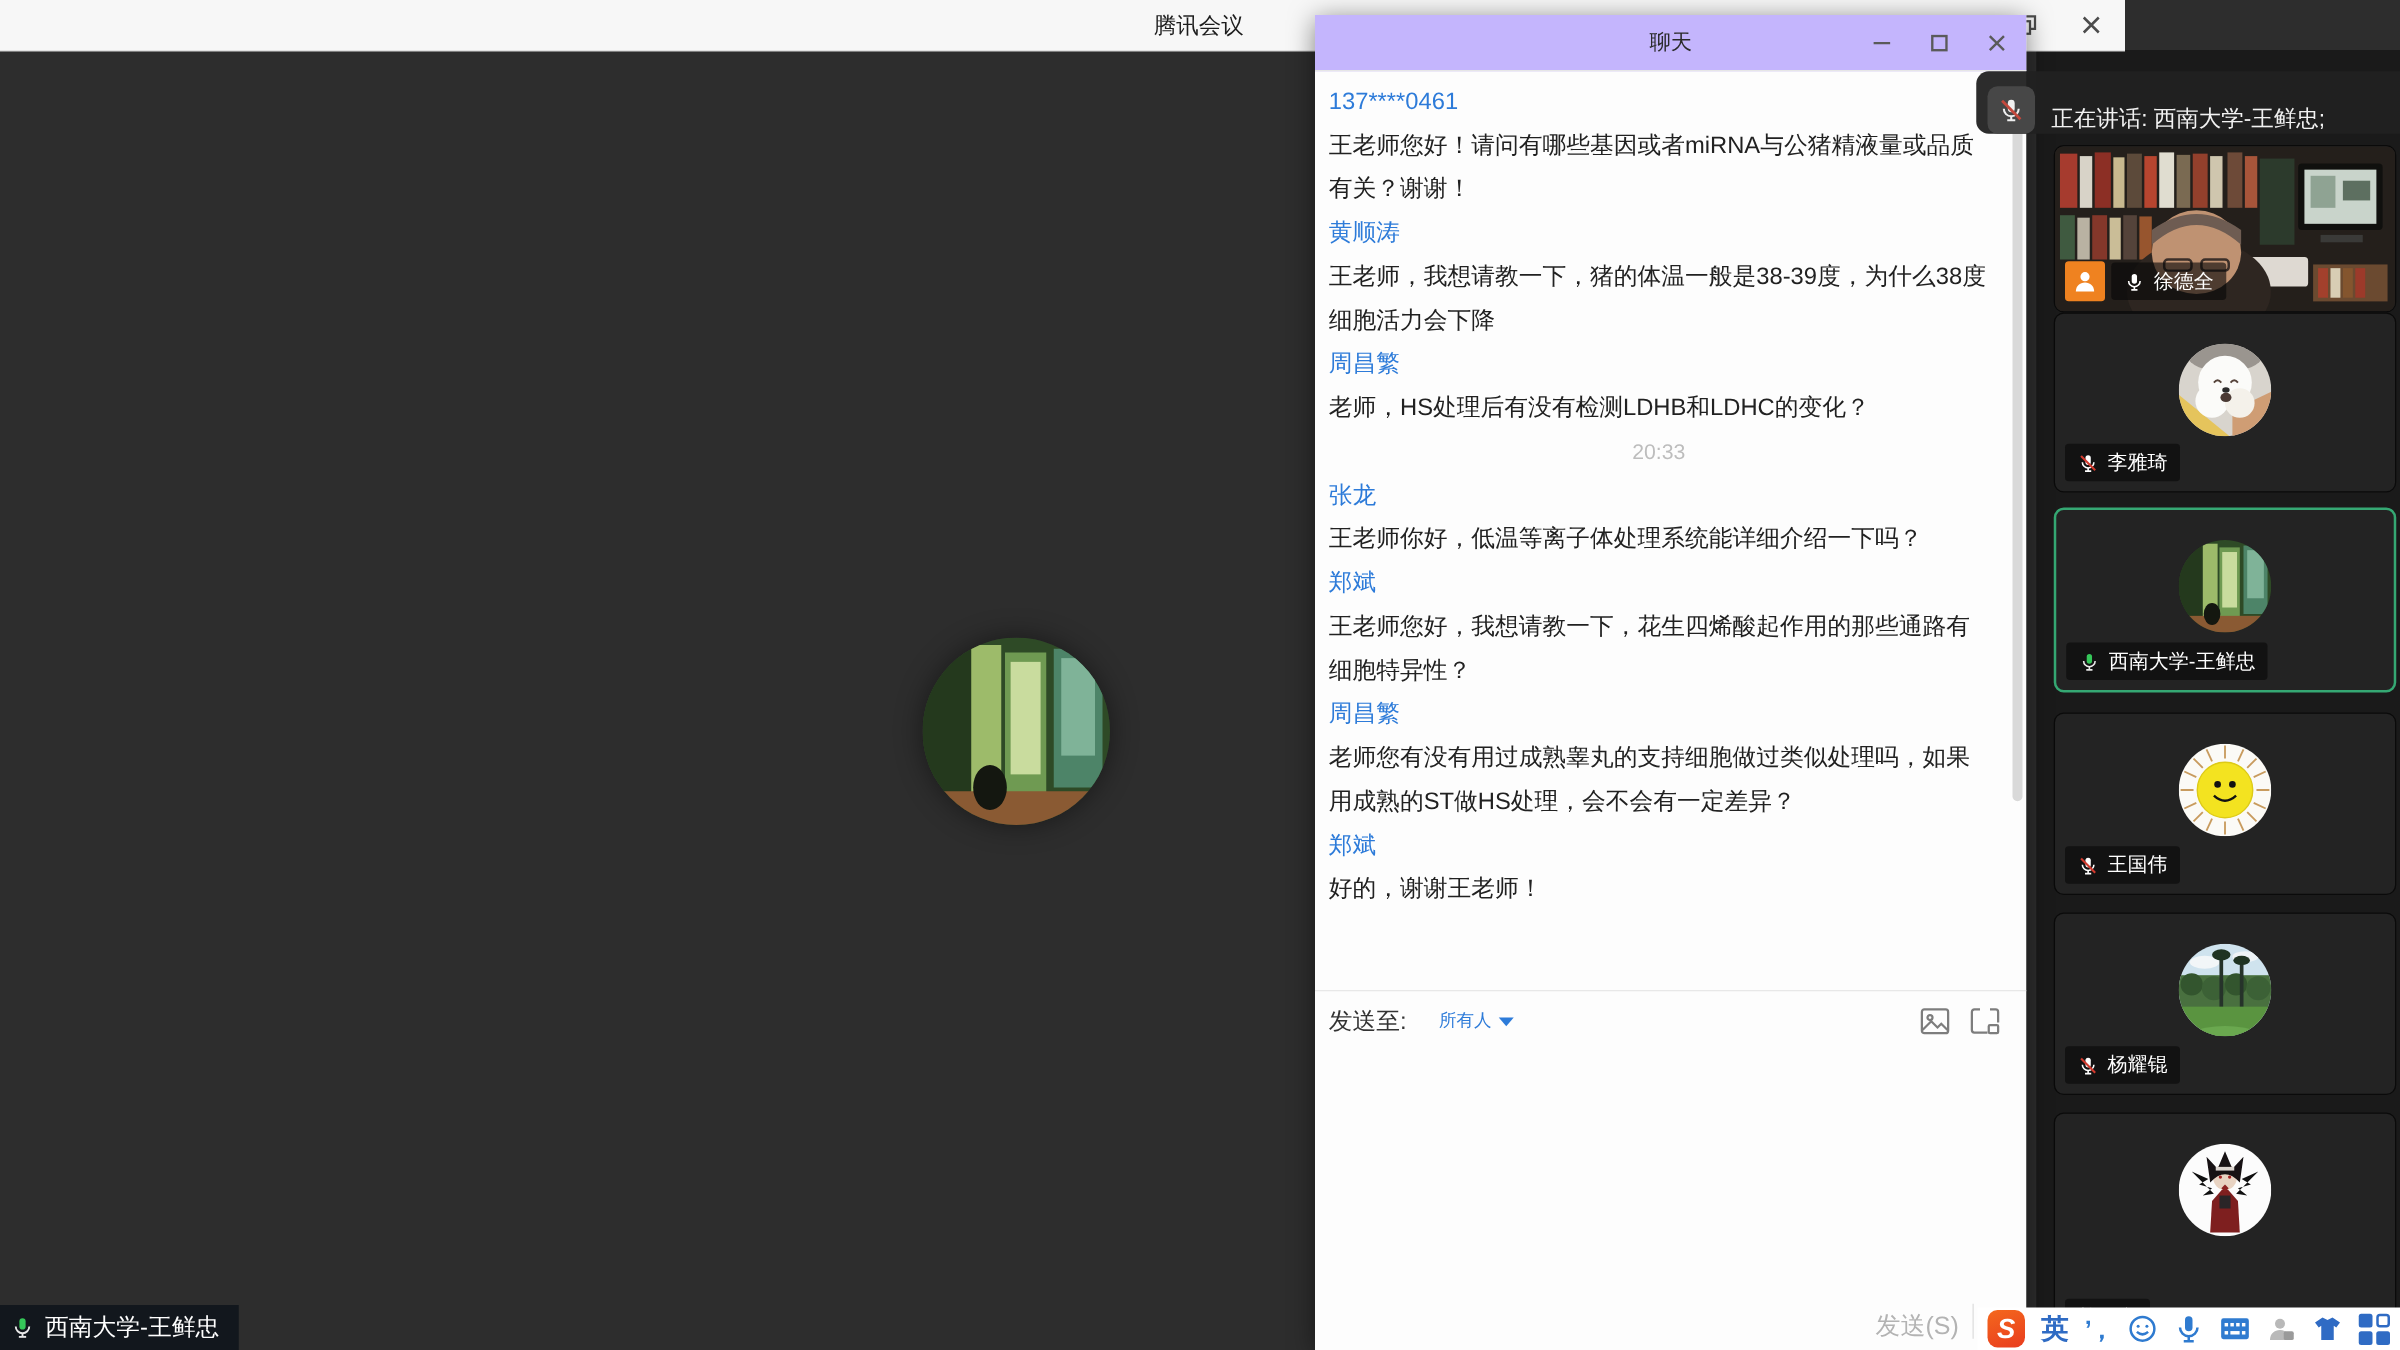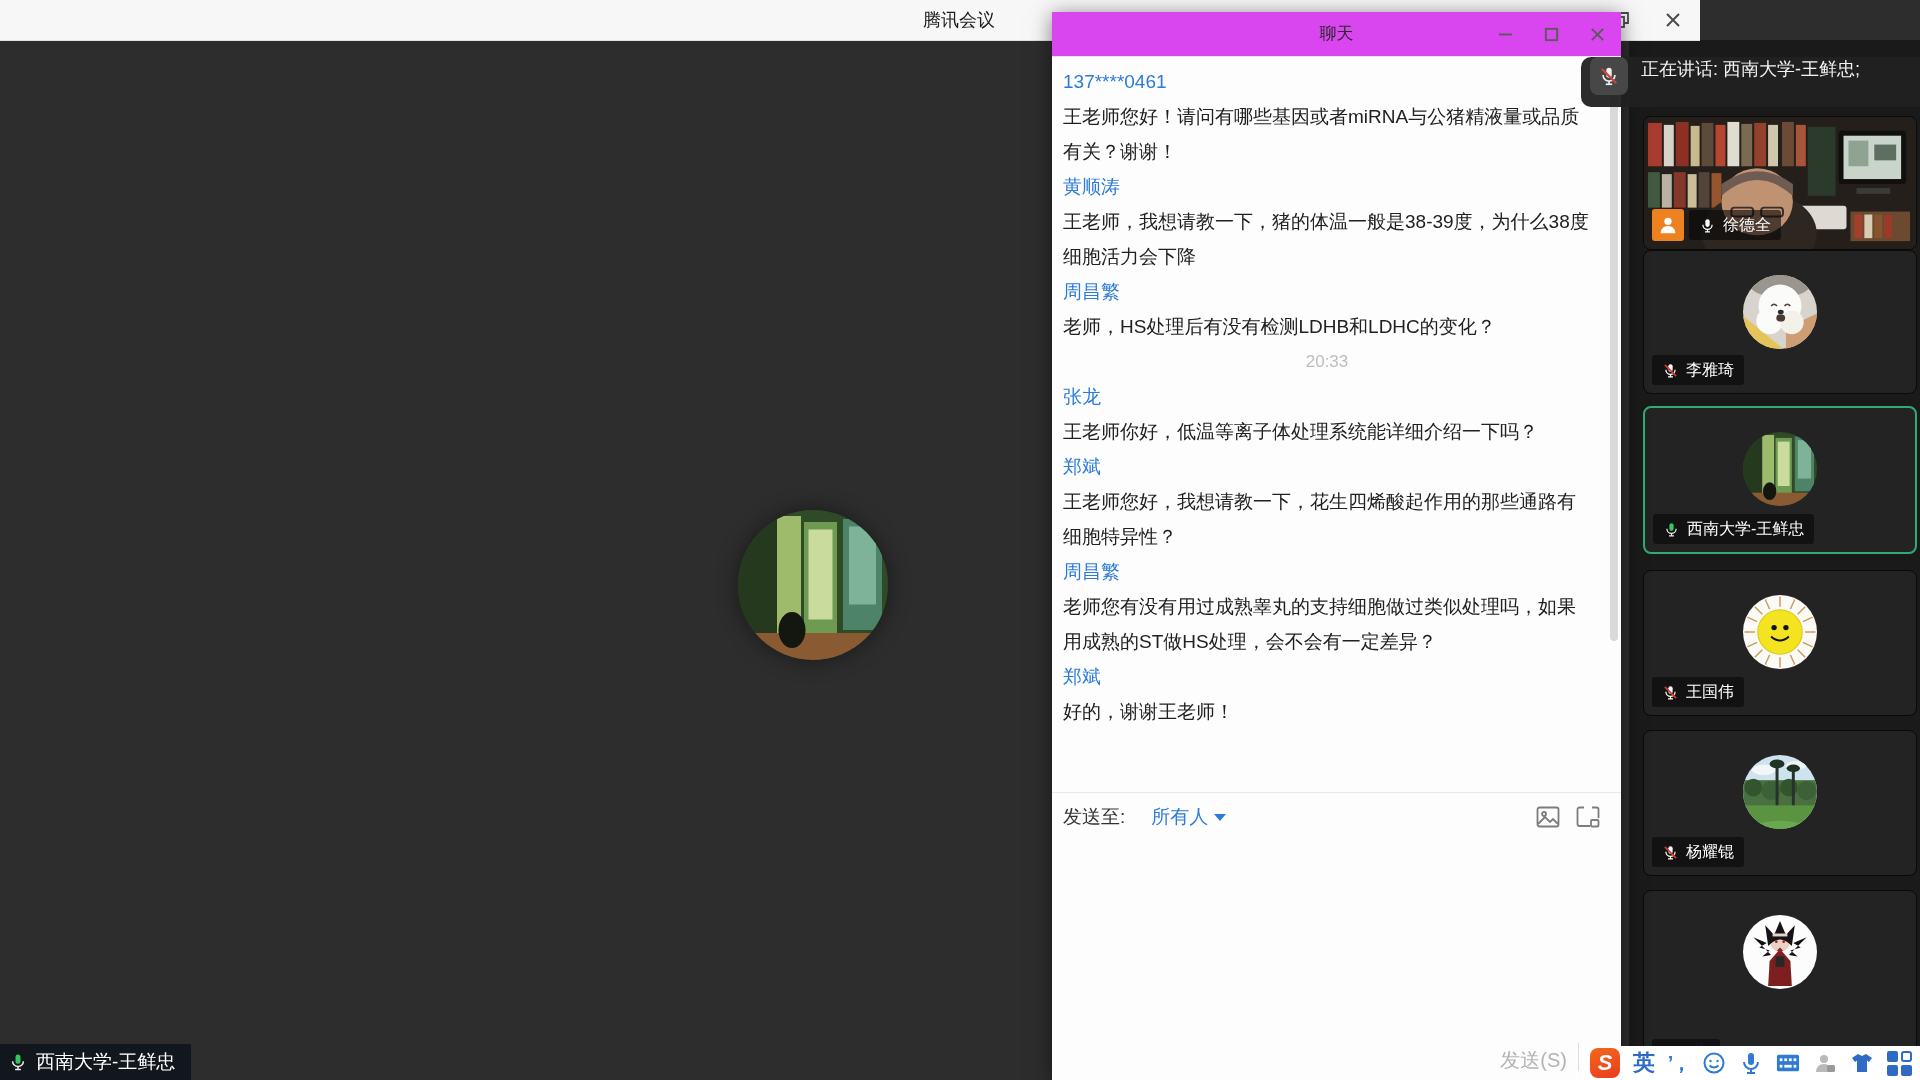--- a/index.html
+++ b/index.html
@@ -28,39 +28,39 @@
   .tile-video svg{width:100%;height:100%;display:block;}
   .tile-avatar{position:absolute;left:50%;transform:translateX(-50%);top:24px;width:74px;height:74px;border-radius:50%;overflow:hidden;}
   .tile-avatar svg{width:100%;height:100%;display:block;}
   .tile-badges{position:absolute;left:8px;bottom:8px;display:flex;align-items:center;gap:5px;}
   .chip-orange{width:32px;height:32px;background:#ef8220;border-radius:3px;display:flex;align-items:center;justify-content:center;}
   .chip-orange svg{width:22px;height:22px;color:#fff;}
   .name-badge{height:30px;display:flex;align-items:center;gap:7px;background:rgba(8,8,8,.62);border-radius:3px;padding:0 10px;color:#fff;font-size:16px;white-space:nowrap;}
   .name-badge svg{width:17px;height:17px;flex:none;}
 
   
-  .banner{position:absolute;left:1581px;top:57px;width:339px;height:50px;background:rgba(33,33,33,.95);border-radius:10px 0 0 10px;display:flex;align-items:flex-start;z-index:40;}
+  .banner{position:absolute;left:1581px;top:57px;width:339px;height:50px;background:rgba(33,33,33,.95);border-radius:10px 0 0 10px;display:flex;align-items:flex-end;z-index:40;}
   .banner-chip{width:38px;height:38px;margin-left:9px;background:#474747;border-radius:8px;display:flex;align-items:center;justify-content:center;flex:none;}
   .banner-chip svg{width:22px;height:22px;}
   .banner-text{margin-left:13px;color:#f2f2f2;font-size:18px;white-space:nowrap;}
 
   
   .chat{position:absolute;left:1052px;top:12px;width:569px;height:1068px;background:#fdfdfd;z-index:30;box-shadow:0 3px 20px rgba(0,0,0,.5);}
-  .chat-titlebar{position:absolute;left:0;top:0;right:0;height:44px;background:#d946ef;border-bottom:1px solid #e6e6e6;}
+  .chat-titlebar{position:absolute;left:0;top:0;right:0;height:44px;background:#c4b5fd;border-bottom:1px solid #e6e6e6;}
   .chat-title{text-align:center;line-height:44px;font-size:17px;color:#2a2a2a;}
   .chat-controls{position:absolute;right:14px;top:0;height:44px;display:flex;align-items:center;gap:26px;}
   .chat-btn{background:none;border:none;padding:0;width:20px;height:20px;color:#5a5a5a;display:flex;align-items:center;justify-content:center;}
   .chat-btn svg{width:17px;height:17px;}
   .chat-messages{position:absolute;left:0;top:44px;width:569px;height:742px;box-sizing:border-box;padding:8px 30px 0 11px;font-size:19px;line-height:35px;color:#212121;overflow:hidden;}
   .msg-sender{color:#2d7bd9;}
   .msg-time{text-align:center;color:#bdbdbd;font-size:17px;}
   .chat-scrollbar{position:absolute;right:3px;top:84px;width:8px;height:545px;background:#d9d9d9;border-radius:4px;}
   .chat-sendbar{position:absolute;left:0;top:780px;width:569px;height:49px;box-sizing:border-box;border-top:1px solid #e8e8e8;display:flex;align-items:center;padding:0 20px 0 11px;}
   .sendbar-label{font-size:19px;color:#333;}
-  .sendbar-target{margin-left:26px;display:flex;align-items:center;gap:6px;background:none;border:none;padding:0;font-size:19px;color:#2d7bd9;}
+  .sendbar-target{margin-left:26px;display:flex;align-items:center;gap:6px;background:none;border:none;padding:0;font-size:14px;color:#2d7bd9;}
   .caret-down{width:0;height:0;border-left:6px solid transparent;border-right:6px solid transparent;border-top:7px solid #2d7bd9;}
   .sendbar-spacer{flex:1;}
   .sendbar-icon{background:none;border:none;padding:0;width:26px;height:24px;color:#7d7d7d;display:flex;align-items:center;justify-content:center;margin-left:14px;}
   .sendbar-icon svg{width:24px;height:22px;}
   .chat-send{position:absolute;right:54px;bottom:6px;background:none;border:none;padding:0;font-size:20px;color:#b3b3b3;}
   .chat-send-divider{position:absolute;right:42px;bottom:9px;width:1px;height:28px;background:#ddd;}
 
   
   .ime{position:absolute;left:1582px;top:1046px;width:338px;height:34px;background:#fff;display:flex;align-items:center;justify-content:space-between;padding:0 8px;box-sizing:border-box;z-index:50;}
   .ime-btn{background:none;border:none;padding:0;display:flex;align-items:center;justify-content:center;height:30px;}

